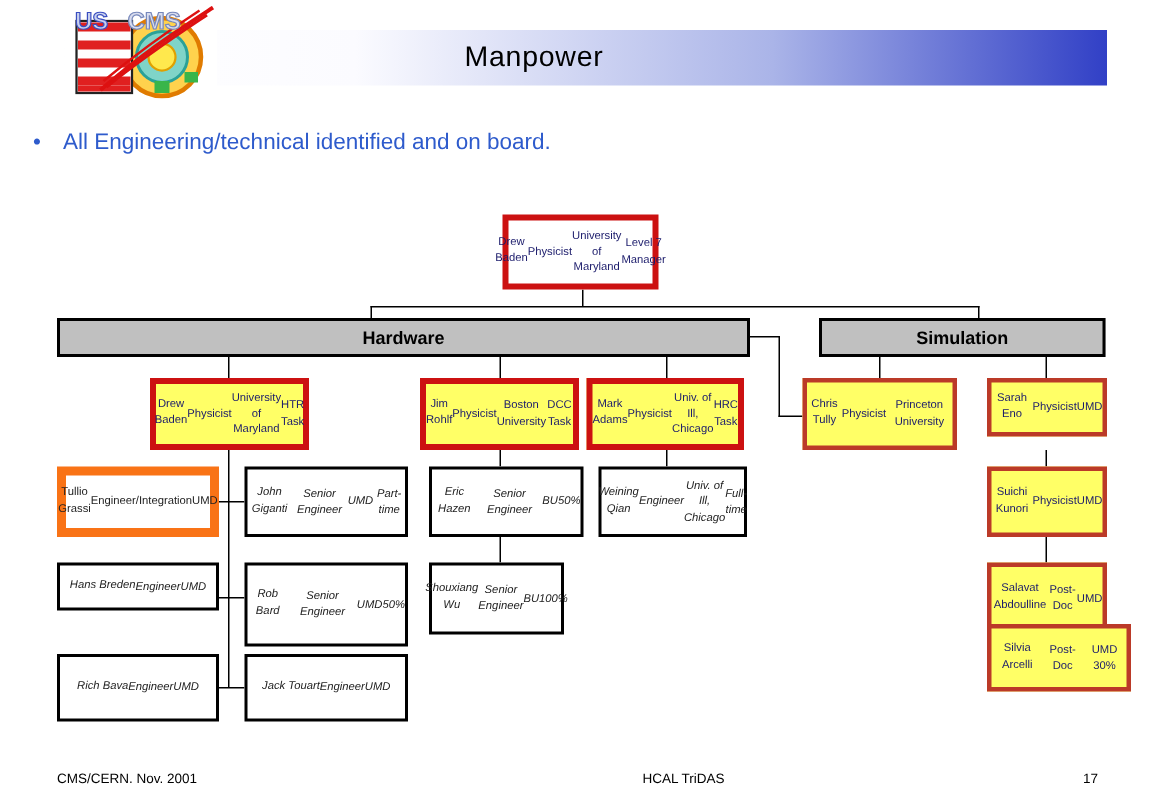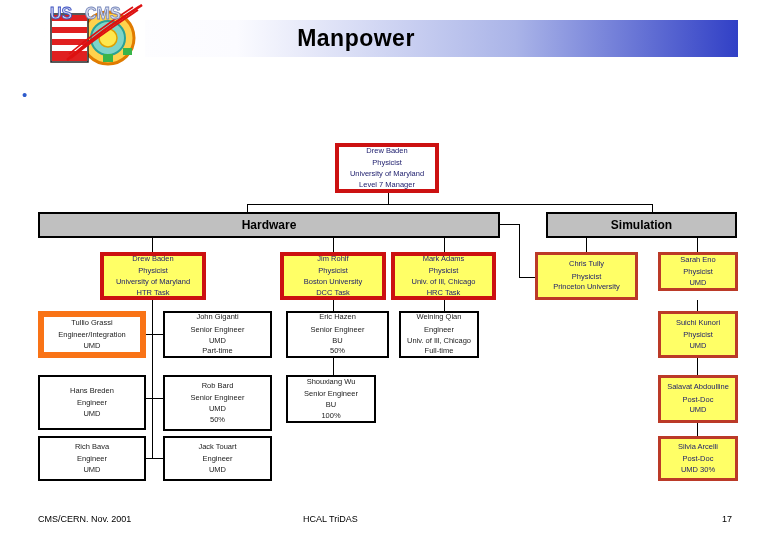--- a/index.html
+++ b/index.html
@@ -3,52 +3,52 @@
 <meta charset="utf-8">
 <style>
   html,body{margin:0;padding:0;background:#888;}
   .slide{position:relative;width:780px;height:540px;background:#ffffff;overflow:hidden;
          font-family:"Liberation Sans",sans-serif;color:#000;}
 
   
   .titlebar{position:absolute;left:42px;top:20px;width:696px;height:37px;
     background:linear-gradient(to right,#ffffff 0%,#fbfbff 28%,#aab4e8 68%,#3140c6 100%);
     display:flex;align-items:center;justify-content:center;}
-  .title{font-size:23px;font-weight:bold;color:#000;letter-spacing:.5px;transform:translateX(-34px);}
+  .title{font-size:19px;font-weight:normal;color:#000;letter-spacing:.5px;transform:translateX(-34px);}
 
   
   .bullet-row{position:absolute;left:22px;top:86px;width:740px;display:flex;
     color:#2e5bcc;font-size:15px;}
   .bullet-dot{width:20px;}
 
   
   .gbar{position:absolute;height:26px;background:#c0c0c0;border:2px solid #000;
     box-sizing:border-box;display:flex;align-items:center;justify-content:center;
     font-weight:bold;font-size:12px;}
 
   
   .node{position:absolute;box-sizing:border-box;background:#fff;
-    display:flex;flex-direction:column;align-items:center;justify-content:center;
+    display:flex;flex-direction:row;align-items:center;justify-content:center;
     text-align:center;font-size:7.5px;line-height:1.42;}
   .n-yellow{background:#ffff66;color:#1b1b6b;}
   .b-red4{border:4px solid #cc1111;}
   .b-red2{border:3px solid #bb3a28;}
   .b-blue4{border:6px solid #f97316;}
   .b-blk{border:2px solid #000;color:#222;}
-  .i{}
+  .i{font-style:italic;}
   .nm{margin-bottom:2px;}
 
   
   .vl,.hl{position:absolute;background:#000;}
   .vl{width:1px;}
   .hl{height:1px;}
 
   
   .foot{position:absolute;top:514px;font-size:9px;color:#000;}
-  .foot-center{left:303px;width:180px;text-align:left;}
+  .foot-center{left:303px;width:180px;text-align:right;}
 
   
   .logo{position:absolute;left:45px;top:4px;width:100px;height:62px;}
 </style>
 </head>
 <body>
 
 <div class="slide">
 
   <div class="titlebar">
@@ -76,20 +76,21 @@
       <path d="M93 6 C 72 20, 52 33, 26 54" stroke="#dd1111" stroke-width="2" fill="none"></path>
       <path d="M88 3 C 68 16, 48 30, 24 50" stroke="#dd1111" stroke-width="1.6" fill="none"></path>
 
       <text x="5" y="15" font-family="Liberation Sans, sans-serif" font-size="16" font-weight="bold" fill="#c8d0ee" stroke="#3a4ec0" stroke-width="0.8">US</text>
       <text x="40" y="15" font-family="Liberation Sans, sans-serif" font-size="16" font-weight="bold" fill="#d8dcEE" stroke="#7788bb" stroke-width="0.8">CMS</text>
     </svg>
   </div>
 
   <div class="bullet-row">
     <div class="bullet-dot">•</div>
+    <div>All Engineering/technical identified and on board.</div>
   </div>
 
   <div class="vl" style="left:388px;top:193px;height:11px"></div>
   <div class="hl" style="left:247px;top:204px;width:406px"></div>
   <div class="vl" style="left:247px;top:204px;height:8px"></div>
   <div class="vl" style="left:652px;top:204px;height:8px"></div>
 
   <div class="vl" style="left:152px;top:238px;height:14px"></div>
   <div class="vl" style="left:333px;top:238px;height:14px"></div>
   <div class="vl" style="left:444px;top:238px;height:14px"></div>
@@ -173,34 +174,34 @@
     <div>Part-time</div>
   </div>
 
   <div class="node b-blk i" style="left:286px;top:311px;width:103px;height:47px">
     <div class="nm">Eric Hazen</div>
     <div>Senior Engineer</div>
     <div>BU</div>
     <div>50%</div>
   </div>
 
-  <div class="node b-blk i" style="left:399px;top:311px;width:80px;height:47px">
+  <div class="node b-blk i" style="left:399px;top:311px;width:99px;height:47px">
     <div class="nm">Weining Qian</div>
     <div>Engineer</div>
     <div>Univ. of Ill, Chicago</div>
     <div>Full-time</div>
   </div>
 
   <div class="node n-yellow b-red2" style="left:658px;top:311px;width:80px;height:47px">
     <div class="nm">Suichi Kunori</div>
     <div>Physicist</div>
     <div>UMD</div>
   </div>
 
-  <div class="node b-blk i" style="left:38px;top:375px;width:108px;height:55px">
+  <div class="node b-blk i" style="left:38px;top:375px;width:108px;height:32px">
     <div class="nm">Hans Breden</div>
     <div>Engineer</div>
     <div>UMD</div>
   </div>
 
   <div class="node b-blk i" style="left:163px;top:375px;width:109px;height:56px">
     <div class="nm">Rob Bard</div>
     <div>Senior Engineer</div>
     <div>UMD</div>
     <div>50%</div>
@@ -224,21 +225,21 @@
     <div>Engineer</div>
     <div>UMD</div>
   </div>
 
   <div class="node b-blk i" style="left:163px;top:436px;width:109px;height:45px">
     <div class="nm">Jack Touart</div>
     <div>Engineer</div>
     <div>UMD</div>
   </div>
 
-  <div class="node n-yellow b-red2" style="left:658px;top:436px;width:80px;height:45px">
+  <div class="node n-yellow b-red2" style="left:658px;top:416px;width:96px;height:45px">
     <div class="nm">Silvia Arcelli</div>
     <div>Post-Doc</div>
     <div>UMD 30%</div>
   </div>
 
   <div class="foot" style="left:38px">CMS/CERN. Nov. 2001</div>
   <div class="foot foot-center">HCAL TriDAS</div>
   <div class="foot" style="left:722px">17</div>
 
 </div>

